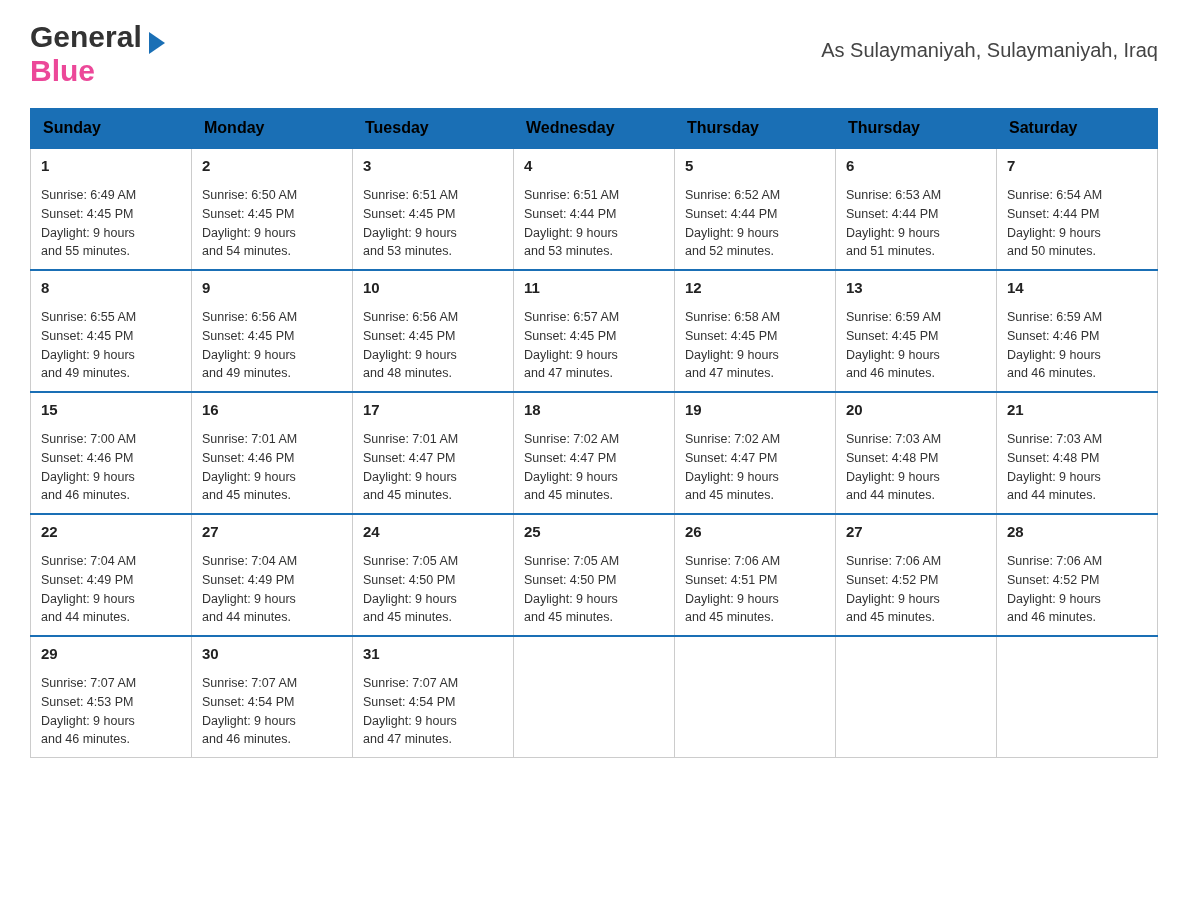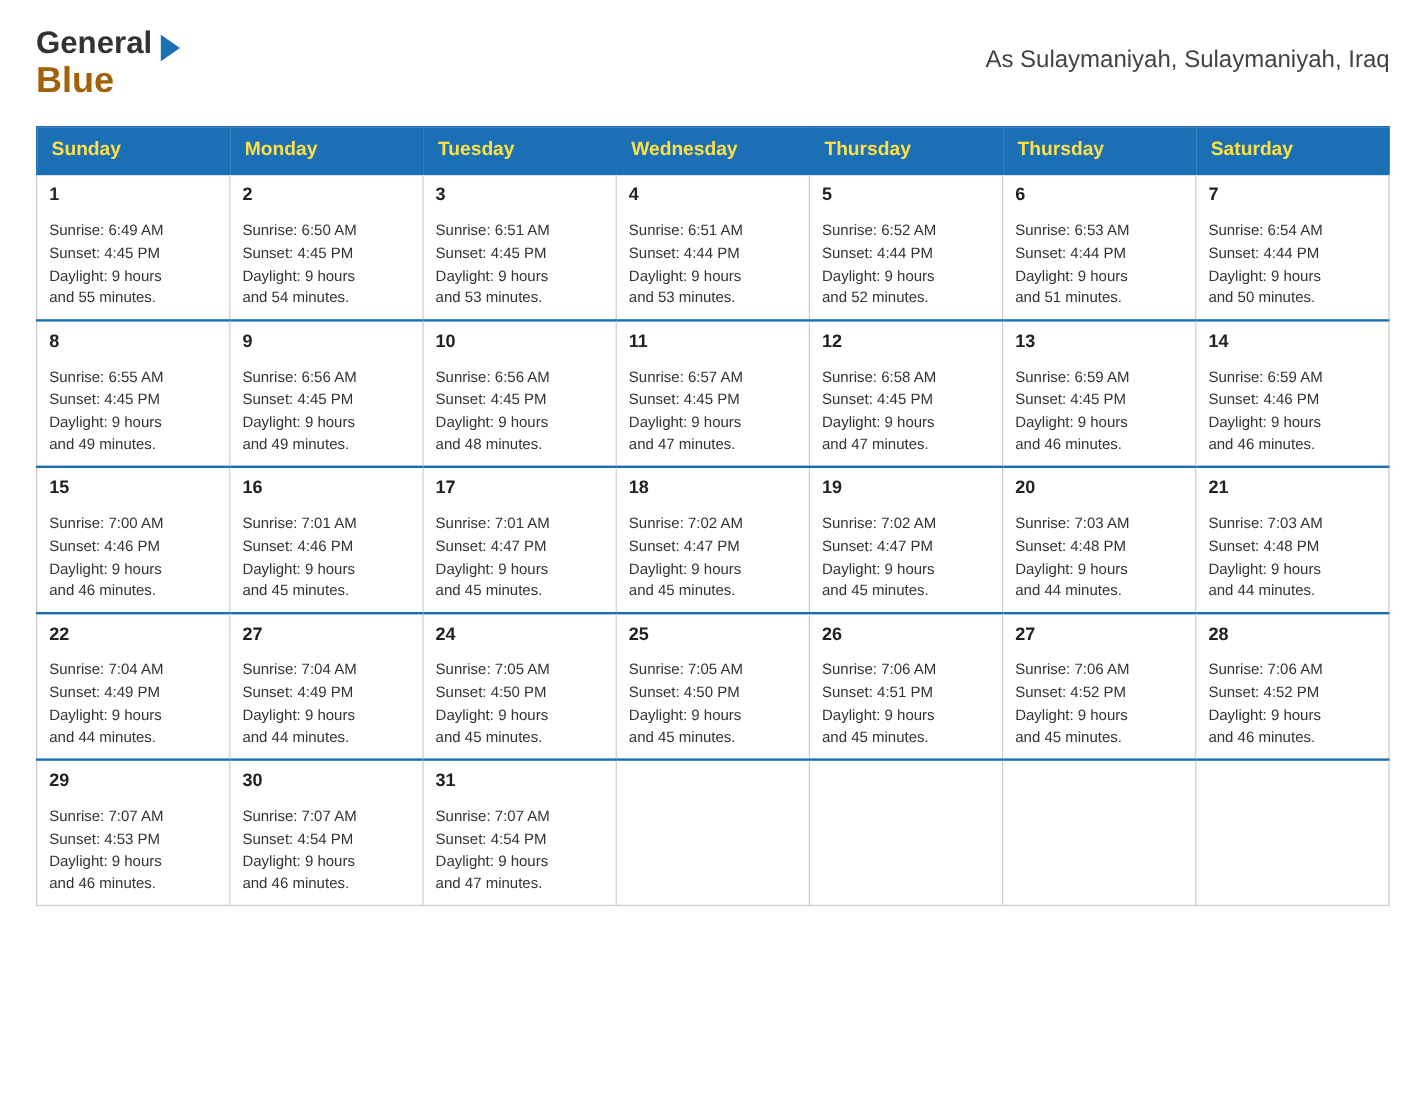--- a/index.html
+++ b/index.html
@@ -34,21 +34,21 @@
       font-size: 20px;
       color: #444;
       margin-top: 19px;
     }
     table {
       width: 100%;
       border-collapse: collapse;
     }
     thead tr th {
       background-color: #1a6fb5;
-      color: #fde047;
+      color: #000000;
       font-size: 16px;
       font-weight: bold;
       padding: 10px 12px;
       text-align: left;
       border: 1px solid #1a6fb5;
     }
     tbody tr td {
       vertical-align: top;
       padding: 8px 10px;
       border: 1px solid #ccc;
@@ -74,25 +74,25 @@
     tbody tr td.empty {
       background: #fff;
     }
   </style>
 </head>
 <body>
 
 <div class="header">
   <div class="logo">
     <div>
-      <span style="font-size:26px;font-weight:bold;color:#333;">General</span>
+      <span style="font-size:30px;font-weight:bold;color:#333;">General</span>
       <span style="display:inline-block;width:0;height:0;border-left:16px solid #1a6fb5;border-top:11px solid transparent;border-bottom:11px solid transparent;margin-left:3px;vertical-align:middle;"></span>
     </div>
     <div>
-      <span style="font-size:30px;font-weight:bold;color:#a16207;text-align:right;">Blue</span>
+      <span style="font-size:30px;font-weight:bold;color:#ec4899;text-align:right;">Blue</span>
     </div>
   </div>
   <div class="title-section">
     <div class="location-title">As Sulaymaniyah, Sulaymaniyah, Iraq</div>
   </div>
 </div>
 
 <table>
   <thead>
     <tr>

